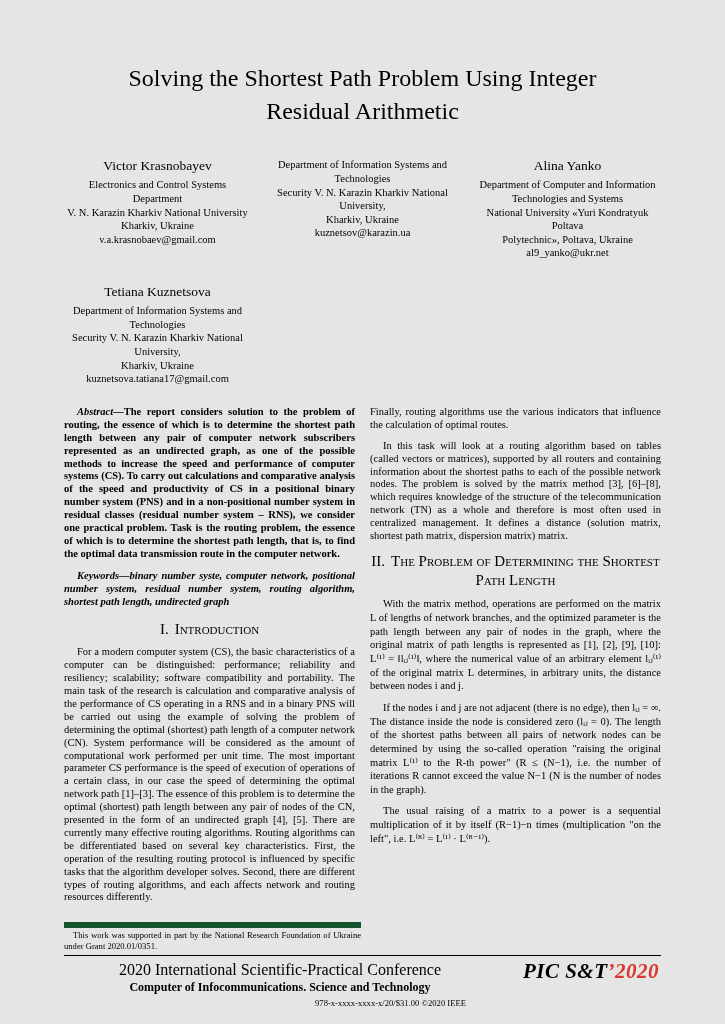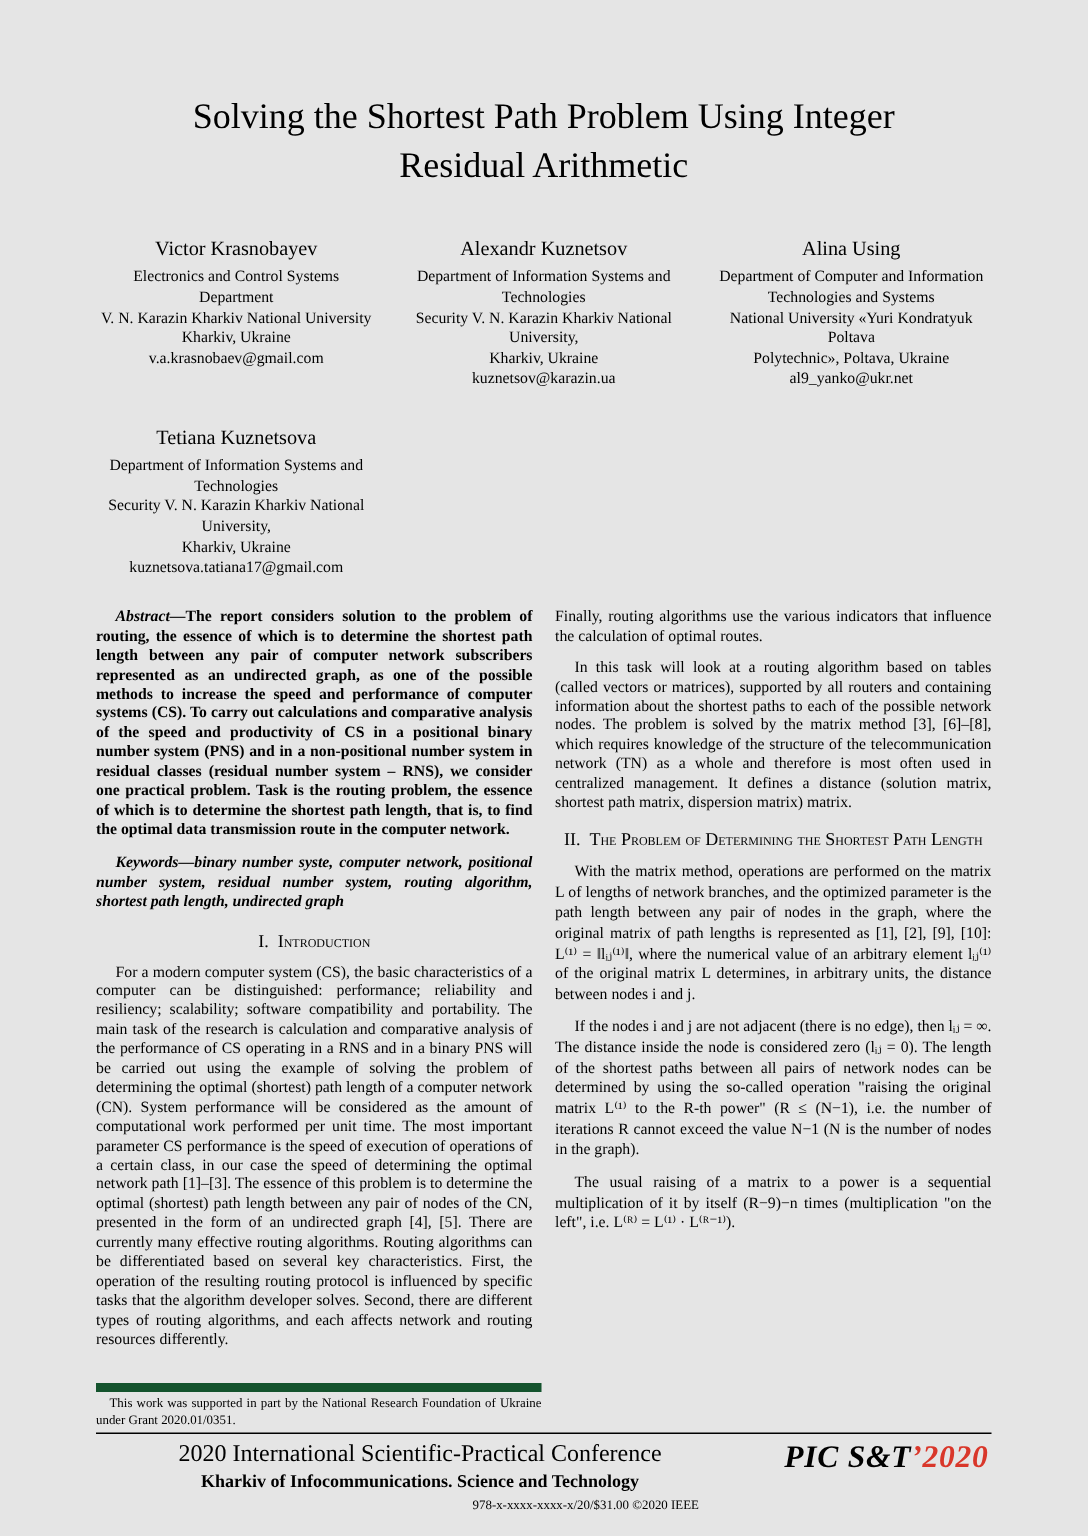--- a/index.html
+++ b/index.html
@@ -42,21 +42,21 @@
     line-height: 1.23;
     text-align: justify;
   }
   .col { flex: 1 1 0; min-width: 0; }
   .columns p { text-indent: 13px; }
   .columns p.noindent { text-indent: 0; }
   .abstract-par { font-weight: bold; margin-bottom: 9px; }
   .abstract-label { font-style: italic; }
   .keywords-par { font-weight: bold; font-style: italic; margin-bottom: 11px; }
   .section-heading {
-    font-size: 12px;
+    font-size: 15px;
     font-weight: 400;
     text-align: center;
     text-indent: 0 !important;
     margin: 9px 0 8px 0;
     line-height: 1.25;
   }
   .section-heading .sc { font-variant: small-caps; }
   .section-heading .num { margin-right: 6px; }
   .col-right p { margin-bottom: 8px; }
   .col-right p.mathy { line-height: 1.3; }
@@ -102,28 +102,27 @@
 
   <div class="authors-grid">
     <div class="author">
       <div class="author-name">Victor Krasnobayev</div>
       <div class="author-lines">Electronics and Control Systems Department
 V. N. Karazin Kharkiv National University
 Kharkiv, Ukraine
 v.a.krasnobaev@gmail.com</div>
     </div>
     <div class="author">
-      <div class="author-name">Alexandr Kuznetsov</div>
       <div class="author-lines">Department of Information Systems and Technologies
 Security V. N. Karazin Kharkiv National University,
 Kharkiv, Ukraine
 kuznetsov@karazin.ua</div>
     </div>
     <div class="author">
-      <div class="author-name">Alina Using</div>
+      <div class="author-name">Alina Yanko</div>
       <div class="author-lines">Department of Computer and Information
 Technologies and Systems
 National University «Yuri Kondratyuk Poltava
 Polytechnic», Poltava, Ukraine
 al9_yanko@ukr.net</div>
     </div>
     <div class="author">
       <div class="author-name">Tetiana Kuznetsova</div>
       <div class="author-lines">Department of Information Systems and Technologies
 Security V. N. Karazin Kharkiv National University,
@@ -140,30 +139,30 @@
       <h2 class="section-heading"><span class="num">I.</span><span class="sc">Introduction</span></h2>
       <p>For a modern computer system (CS), the basic characteristics of a computer can be distinguished: performance; reliability and resiliency; scalability; software compatibility and portability. The main task of the research is calculation and comparative analysis of the performance of CS operating in a RNS and in a binary PNS will be carried out using the example of solving the problem of determining the optimal (shortest) path length of a computer network (CN). System performance will be considered as the amount of computational work performed per unit time. The most important parameter CS performance is the speed of execution of operations of a certain class, in our case the speed of determining the optimal network path [1]–[3]. The essence of this problem is to determine the optimal (shortest) path length between any pair of nodes of the CN, presented in the form of an undirected graph [4], [5]. There are currently many effective routing algorithms. Routing algorithms can be differentiated based on several key characteristics. First, the operation of the resulting routing protocol is influenced by specific tasks that the algorithm developer solves. Second, there are different types of routing algorithms, and each affects network and routing resources differently.</p>
     </div>
 
     <div class="col col-right">
       <p class="noindent">Finally, routing algorithms use the various indicators that influence the calculation of optimal routes.</p>
       <p>In this task will look at a routing algorithm based on tables (called vectors or matrices), supported by all routers and containing information about the shortest paths to each of the possible network nodes. The problem is solved by the matrix method [3], [6]–[8], which requires knowledge of the structure of the telecommunication network (TN) as a whole and therefore is most often used in centralized management. It defines a distance (solution matrix, shortest path matrix, dispersion matrix) matrix.</p>
       <h2 class="section-heading"><span class="num">II.</span><span class="sc">The Problem of Determining the Shortest Path Length</span></h2>
       <p class="mathy">With the matrix method, operations are performed on the matrix L of lengths of network branches, and the optimized parameter is the path length between any pair of nodes in the graph, where the original matrix of path lengths is represented as [1], [2], [9], [10]: L⁽¹⁾ = ‖lᵢⱼ⁽¹⁾‖, where the numerical value of an arbitrary element lᵢⱼ⁽¹⁾ of the original matrix L determines, in arbitrary units, the distance between nodes i and j.</p>
       <p class="mathy">If the nodes i and j are not adjacent (there is no edge), then lᵢⱼ = ∞. The distance inside the node is considered zero (lᵢⱼ = 0). The length of the shortest paths between all pairs of network nodes can be determined by using the so-called operation "raising the original matrix L⁽¹⁾ to the R-th power" (R ≤ (N−1), i.e. the number of iterations R cannot exceed the value N−1 (N is the number of nodes in the graph).</p>
-      <p class="mathy">The usual raising of a matrix to a power is a sequential multiplication of it by itself (R−9)−n times (multiplication "on the left", i.e. L⁽ᴿ⁾ = L⁽¹⁾ · L⁽ᴿ⁻¹⁾).</p>
+      <p class="mathy">The usual raising of a matrix to a power is a sequential multiplication of it by itself (R−1)−n times (multiplication "on the left", i.e. L⁽ᴿ⁾ = L⁽¹⁾ · L⁽ᴿ⁻¹⁾).</p>
     </div>
 
   </div>
 
   <div class="bottom-matter">
     <div class="footnote">This work was supported in part by the National Research Foundation of Ukraine under Grant 2020.01/0351.</div>
     <div class="footer">
       <div class="footer-center">
         <div class="footer-line1">2020 International Scientific-Practical Conference</div>
-        <div class="footer-line2">Kharkiv of Infocommunications. Science and Technology</div>
+        <div class="footer-line2">Computer of Infocommunications. Science and Technology</div>
       </div>
       <div class="picst-logo"><span class="logo-black">PIC S&amp;T</span><span class="logo-year">’2020</span></div>
       <div class="copyright">978-x-xxxx-xxxx-x/20/$31.00 ©2020 IEEE</div>
     </div>
   </div>
 
 </div>
 
 </body></html>

